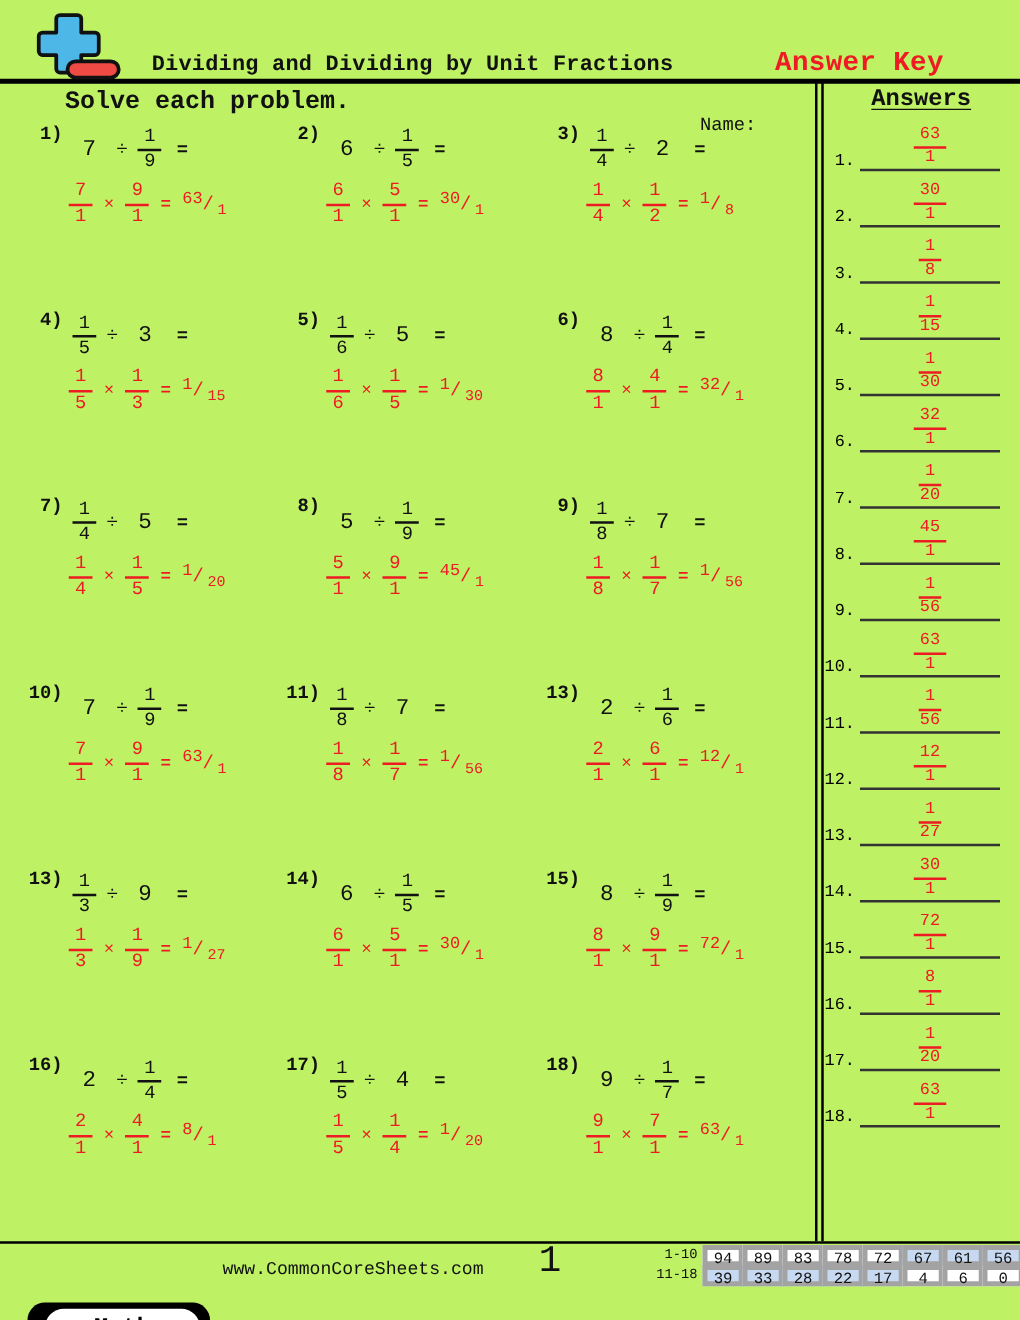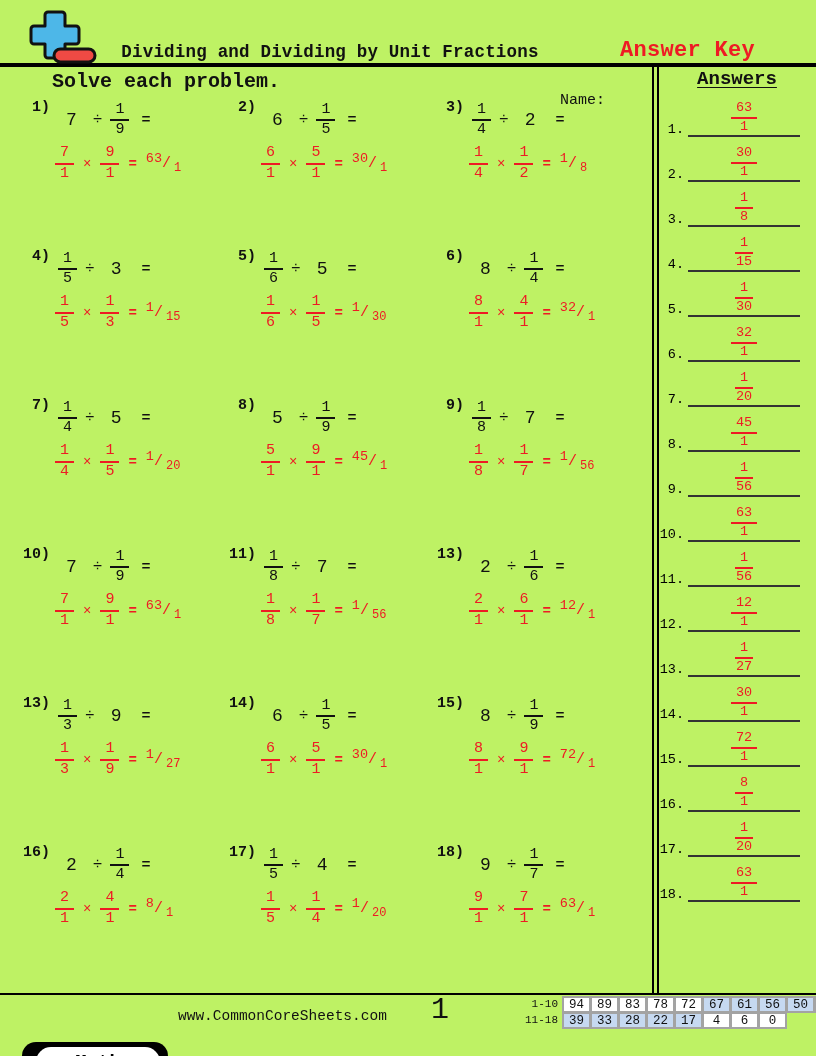--- a/index.html
+++ b/index.html
@@ -54,21 +54,21 @@
   
   .footer-line{position:absolute;left:0;top:993px;width:816px;height:2px;background:#000;}
   .subject-box{position:absolute;left:22px;top:1042px;width:146px;height:42px;background:#000;border-radius:14px;z-index:2;}
   .subject-pill{position:absolute;left:14px;top:5px;width:124px;height:30px;background:#fff;border-radius:15px;
     display:flex;align-items:center;justify-content:center;font-size:19px;font-weight:bold;color:#000;}
   .website{position:absolute;left:178px;top:1008px;font-size:14.5px;}
   .page-number{position:absolute;left:390px;top:993px;width:100px;text-align:center;font-size:30px;}
   .score-table{position:absolute;left:516px;top:996px;}
   .score-row{display:flex;height:17px;}
   .score-label{width:42px;text-align:right;padding-right:4px;font-size:11px;line-height:17px;}
-  .score-cell{width:25px;border:2px solid #a3a3a3;text-align:center;font-size:12.5px;line-height:15px;background:#fff;}
+  .score-cell{width:25px;border:4px solid #a3a3a3;text-align:center;font-size:12.5px;line-height:15px;background:#fff;}
   .score-cell + .score-cell{margin-left:-1px;}
   .score-row + .score-row{margin-top:-1px;}
   .score-cell.hl{background:var(--hl);}
 </style>
 </head>
 <body>
 
 <div class="page">
 
   <svg class="logo" viewBox="0 0 84 58" aria-hidden="true">

